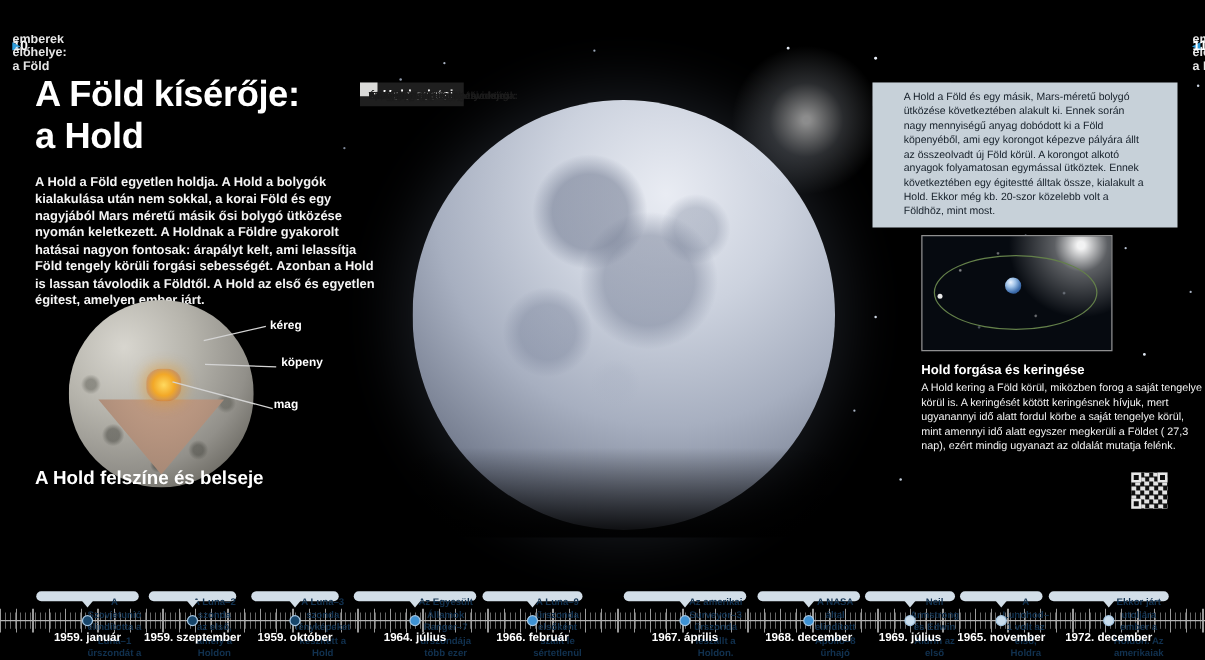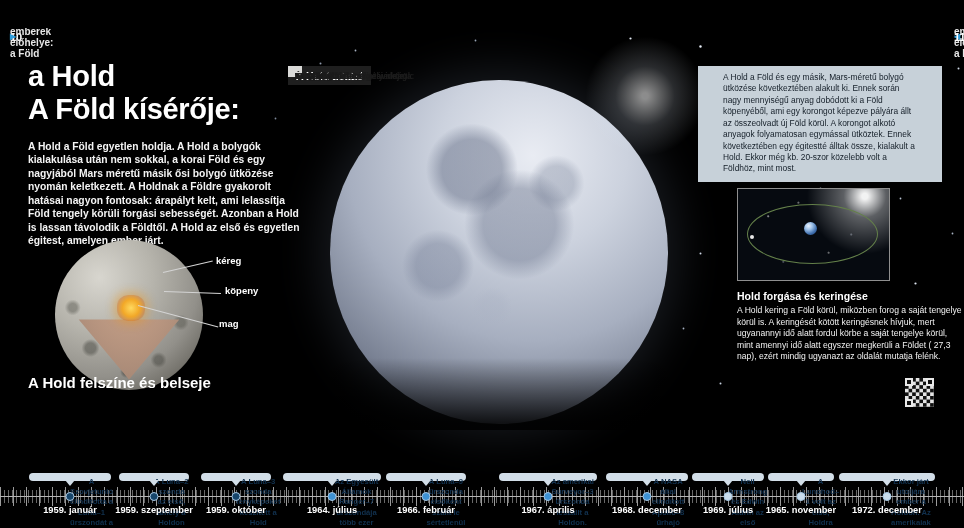--- a/index.html
+++ b/index.html
@@ -150,22 +150,22 @@
     <span class="arr">▶</span>
     <span class="sect">Az emberek élőhelye: a Föld</span>
   </div>
   <div class="hdr hdr-right">
     <span class="sect">Az emberek élőhelye: a Föld</span>
     <span class="arr">◀</span>
     <span class="pgnum">11</span>
   </div>
 
   <div class="title">
+    <span style="position:static;display:block">A Föld kísérője:</span>
     <span style="position:static;display:block">a Hold</span>
-    <span style="position:static;display:block">A Föld kísérője:</span>
   </div>
   <div class="intro">A Hold a Föld egyetlen holdja. A Hold a bolygók kialakulása után nem sokkal, a korai Föld és egy nagyjából Mars méretű másik ősi bolygó ütközése nyomán keletkezett. A Holdnak a Földre gyakorolt hatásai nagyon fontosak: árapályt kelt, ami lelassítja Föld tengely körüli forgási sebességét. Azonban a Hold is lassan távolodik a Földtől. A Hold az első és egyetlen égitest, amelyen ember járt.</div>
 
   <div class="box factsbox">
     <div class="boxhdr">A Hold adatai</div>
     <div class="boxbody">
       <div class="frow">
           <span class="fl">A Földtől való szállt távolsága:</span> 
           <span class="fv">504 000 km</span>
         </div>

